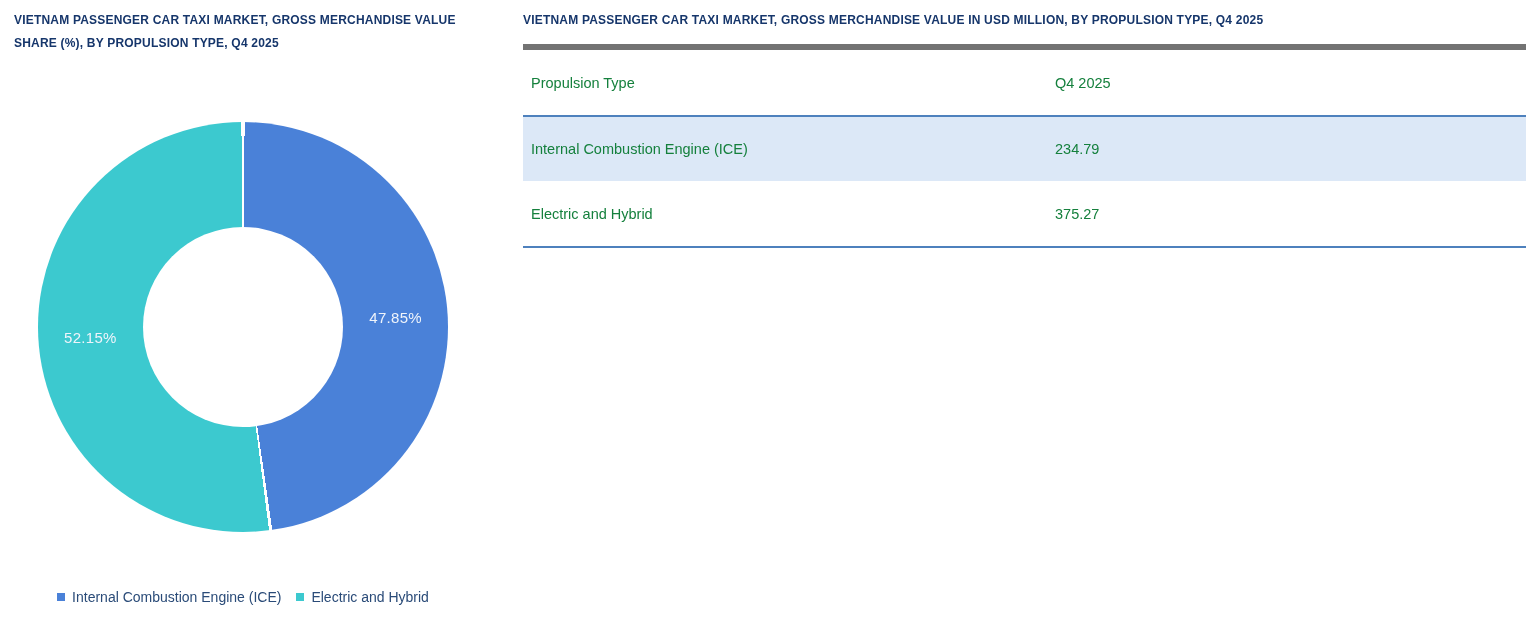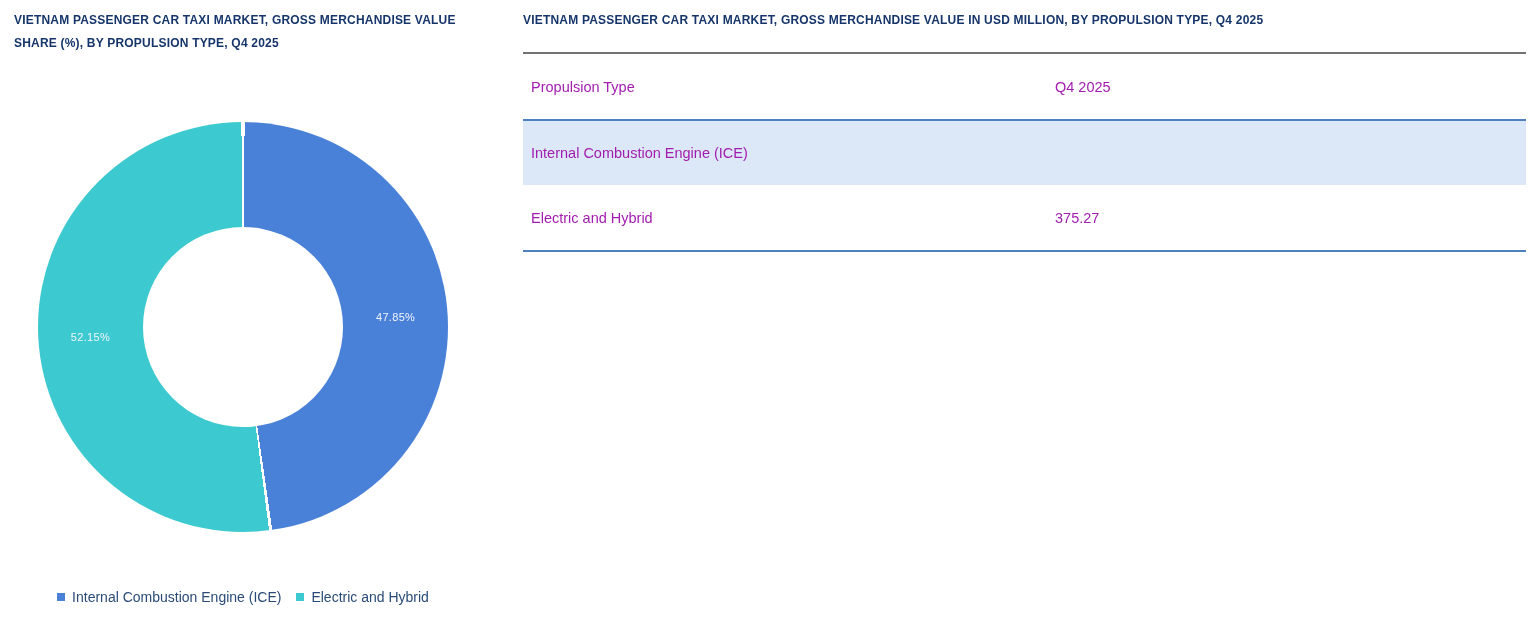--- a/index.html
+++ b/index.html
@@ -15,34 +15,34 @@
   }
   
   .left-title { position:absolute; left:14px; top:9px; width:448px; }
   .donut-wrap { position:absolute; left:38px; top:122px; width:410px; height:410px; }
   .donut-ring { position:absolute; inset:0; border-radius:50%; }
   .donut-ring::after {
     content:""; position:absolute; inset:25.5%; background:#ffffff; border-radius:50%;
   }
   .slice-label {
     position:absolute; transform:translate(-50%,-50%); z-index:2;
-    color:#EFF4FB; font-size:11px; letter-spacing:0.3px; white-space:nowrap;
+    color:#EFF4FB; font-size:15px; letter-spacing:0.3px; white-space:nowrap;
   }
   .legend {
     position:absolute; left:38px; top:589px; width:410px;
     display:flex; justify-content:center; align-items:center; gap:15px;
   }
   .legend-item { display:flex; align-items:center; gap:7px; }
   .legend-swatch { width:8px; height:8px; flex:0 0 auto; }
   .legend-label { color:#2A4B78; font-size:14px; white-space:nowrap; }
   
   .right-panel { position:absolute; left:523px; top:9px; width:1003px; }
-  .right-title { padding-bottom:20px; border-bottom:2px solid #737373; }
+  .right-title { padding-bottom:12px; border-bottom:6px solid #737373; }
   .data-table { width:100%; }
-  .trow { display:flex; align-items:center; color:#a21caf; font-size:14.5px; }
+  .trow { display:flex; align-items:center; color:#15803d; font-size:14.5px; }
   .trow .c1 { width:508px; padding-left:8px; box-sizing:border-box; }
   .trow .c2 { flex:1;margin-left:24px; }
   .trow.header { height:65px; border-bottom:2px solid #4E81BD; }
   .trow.body-row { height:64px; }
   .trow.body-row:last-child { height:65px; border-bottom:2px solid #4E81BD; }
   .trow.hl { background:#DCE8F7; }
 </style>
 </head>
 <body>
 
@@ -68,19 +68,20 @@
 <div class="right-panel">
   <h2 class="section-title right-title">VIETNAM PASSENGER CAR TAXI MARKET, GROSS MERCHANDISE VALUE IN USD MILLION, BY PROPULSION TYPE, Q4 2025</h2>
 
   <div class="data-table">
     <div class="trow header">
       <div class="c1">Propulsion Type</div>
       <div class="c2">Q4 2025</div>
     </div>
     <div class="trow body-row hl">
       <div class="c1">Internal Combustion Engine (ICE)</div>
+      <div class="c2">234.79</div>
     </div>
     <div class="trow body-row">
       <div class="c1">Electric and Hybrid</div>
       <div class="c2">375.27</div>
     </div>
   </div>
 </div>
 
 </body></html>

